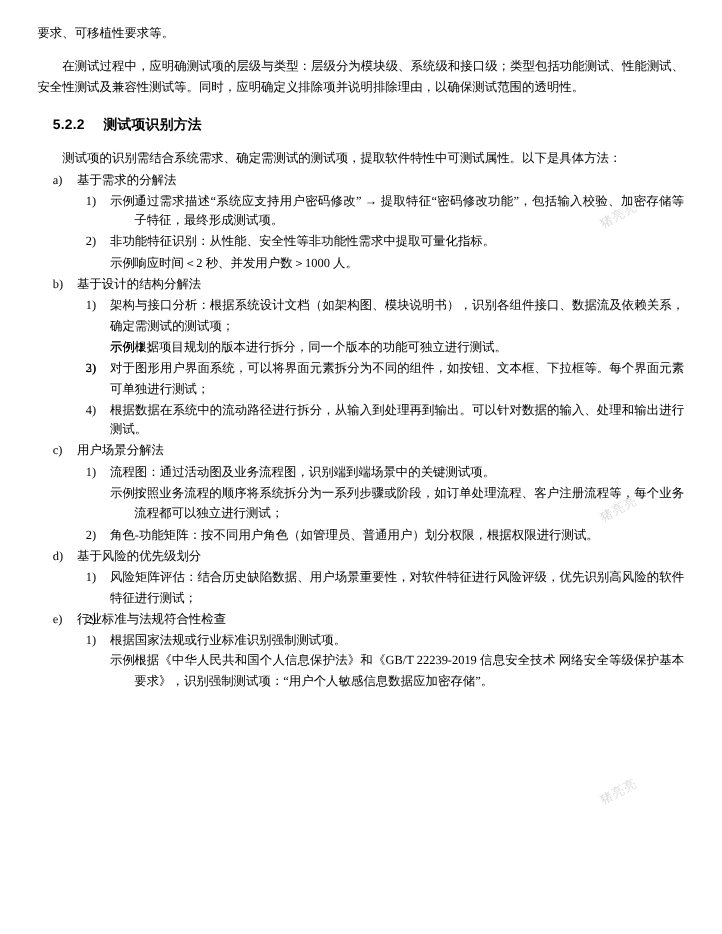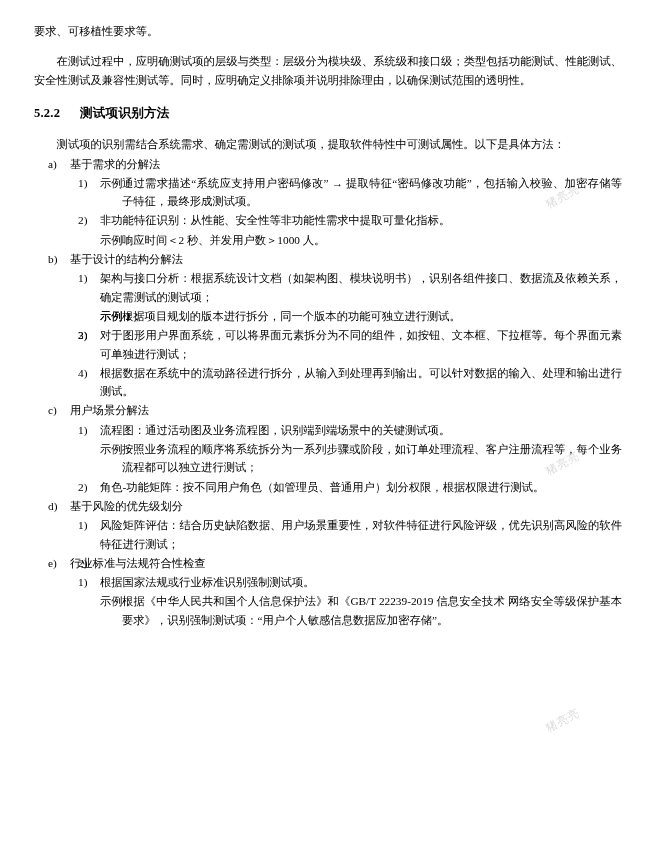--- a/index.html
+++ b/index.html
@@ -30,22 +30,22 @@
   }
   .para {
     margin: 12px 0 1px 0;
     text-align: justify;
     text-justify: inter-ideograph;
   }
   .indent2 {
     text-indent: 2em;
   }
   .heading {
-    margin: 14px 0 12px 0;
-    font-family: Liberation Serif, serif;
+    margin: 14px 0 12px 14px;
+    font-family: Liberation Sans, sans-serif;
     font-weight: bold;
     font-size: 12.6px;
     letter-spacing: 0.2px;
   }
   .heading .h-num {
     display: inline-block;
     min-width: 46px;
   }
   .lvl1 {
     position: relative;

